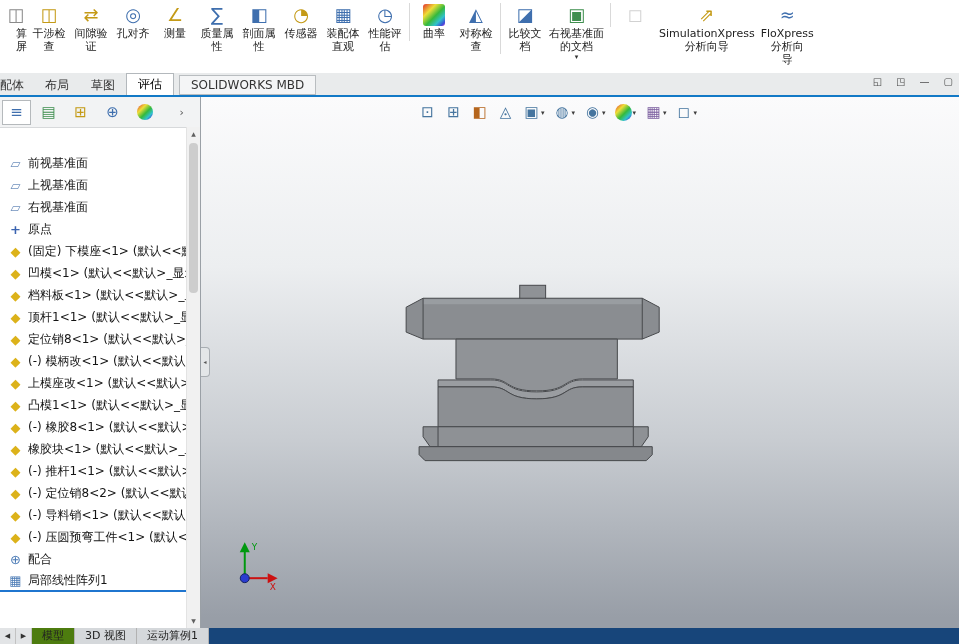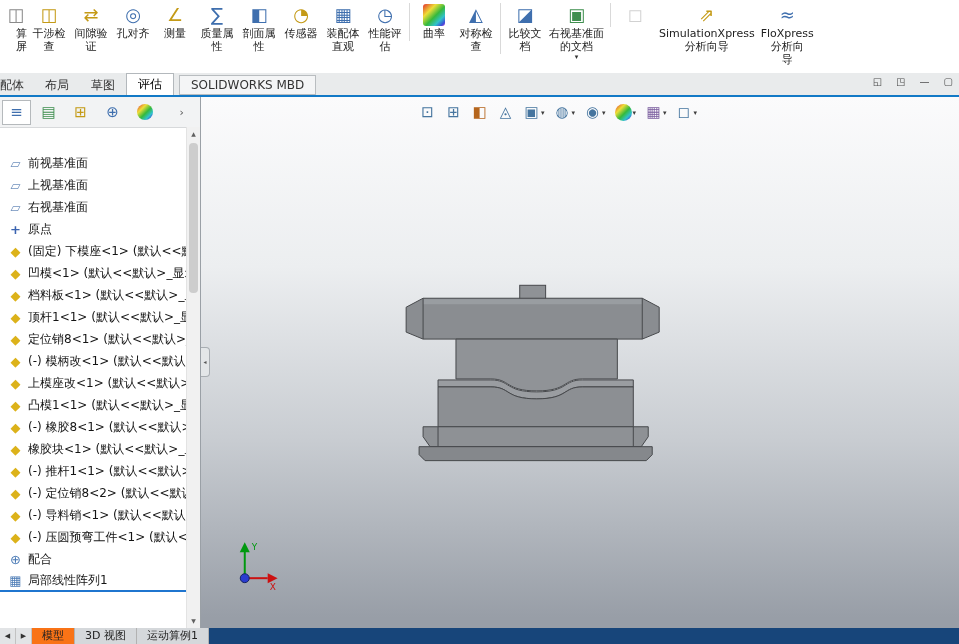--- a/index.html
+++ b/index.html
@@ -57,21 +57,21 @@
   .hud-btn{display:flex;align-items:center;padding:1px 3px;cursor:default;}
   .hud-ico{font-size:15px;line-height:17px;width:17px;height:17px;text-align:center;}
   .hud-caret{font-size:7px;color:#3c3c3c;margin-left:1px;}
   .hud-caret:empty{display:none;}
   .model-svg{position:absolute;left:0;top:0;width:100%;height:100%;}
 
   
   .bottom{height:16px;display:flex;background:#17457a;}
   .bnav{width:15px;font-size:7px;line-height:16px;text-align:center;color:#333;background:#e2e4e6;border-right:1px solid #c2c2c2;cursor:default;}
   .btab{padding:0 10px;font-size:11px;line-height:16px;color:#222;background:#d5d8db;border-right:1px solid #b2b2b2;cursor:default;}
-  .btab.active{background:#f97316;}
+  .btab.active{background:#4d7c0f;}
   .statusbar{flex:1;background:#17457a;}
 </style>
 </head>
 <body>
 
 <div class="app">
 
   <div class="ribbon">
 
       <div class="rbtn partial">

